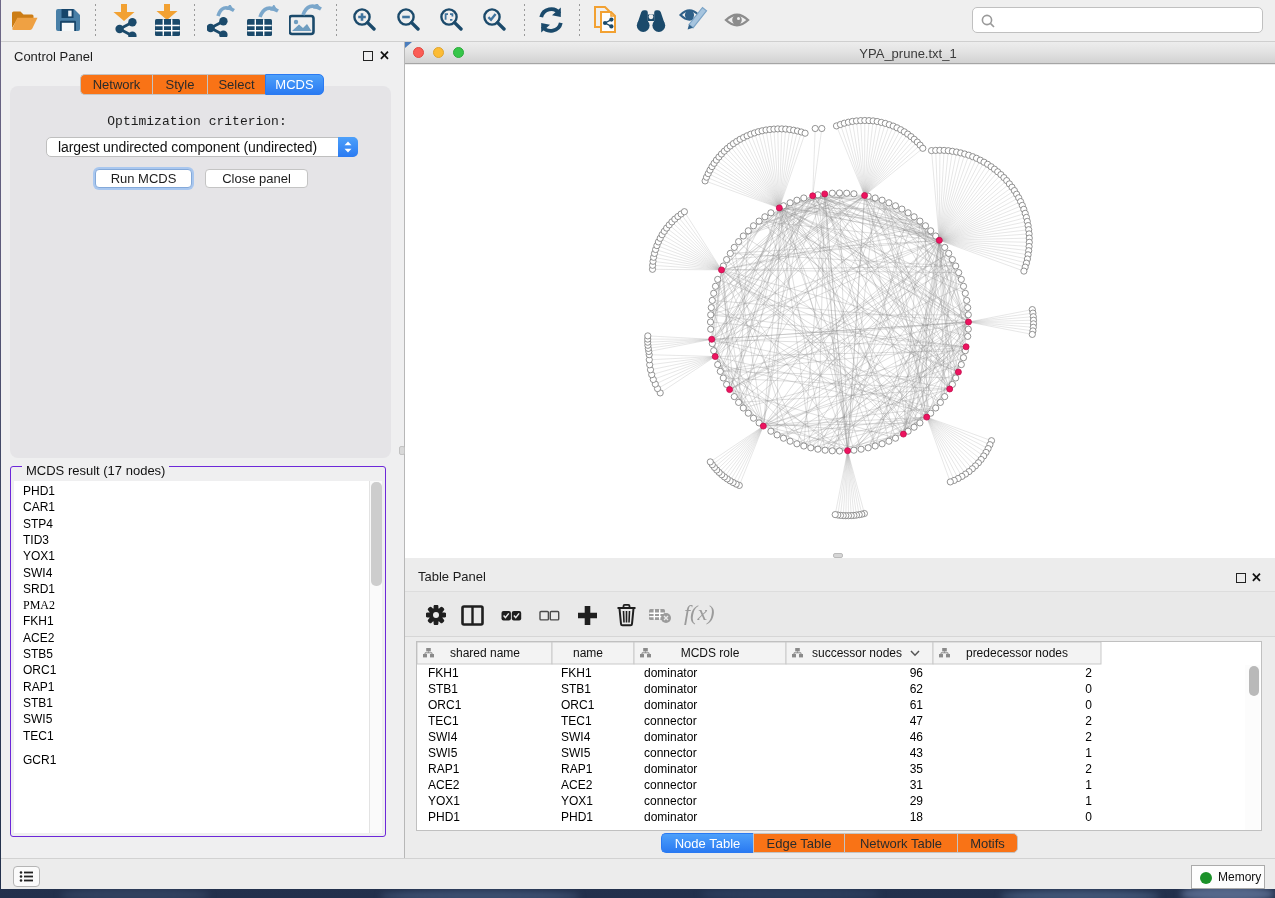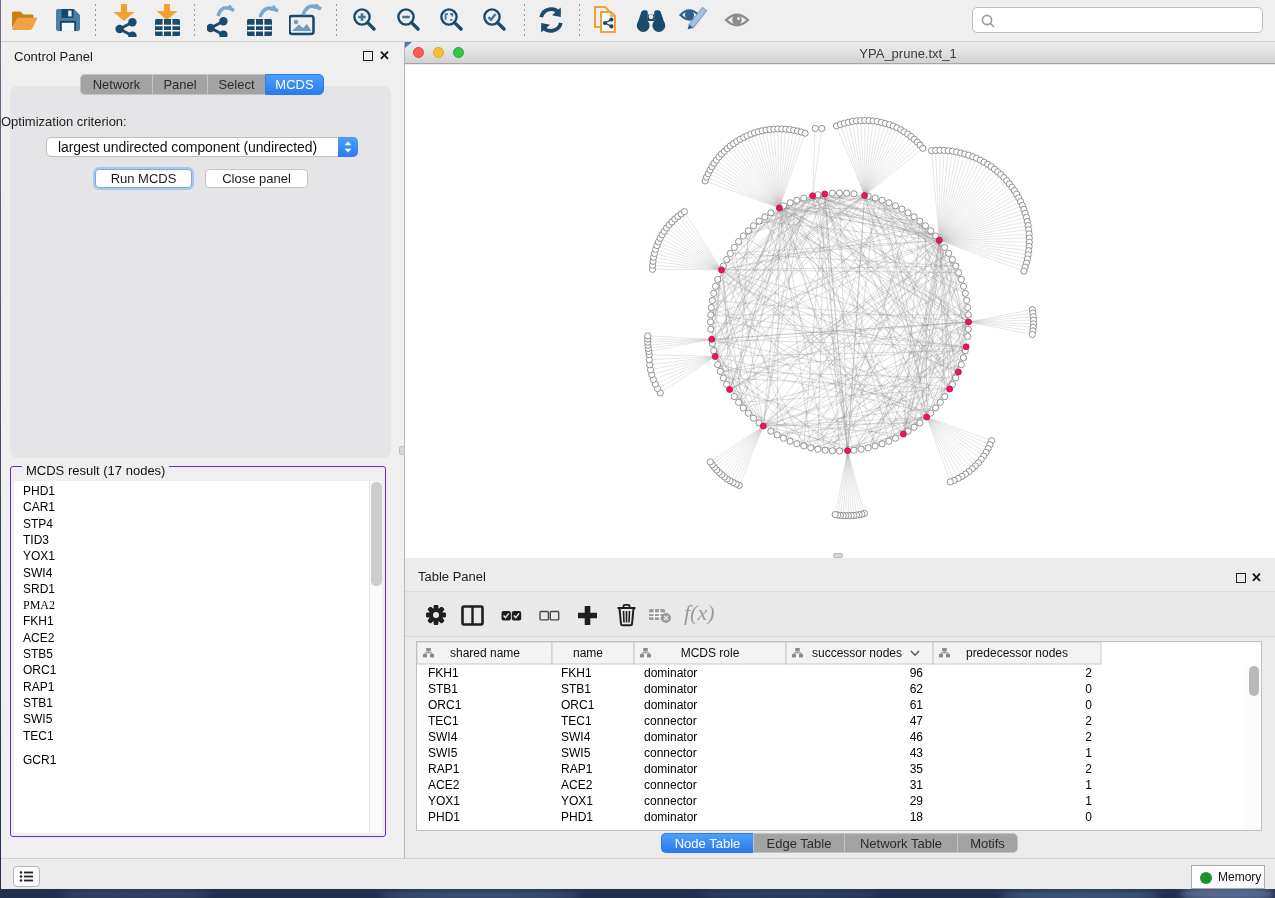--- a/index.html
+++ b/index.html
@@ -19,26 +19,26 @@
 #tablepanel { left:0; top:523px; width:870px; height:293px; background:#ececec; }
 #statusbar { left:1px; top:858px; width:1274px; height:31px; background:#ececec; border-top:1px solid #d2d2d2; }
 .tl { width:11px; height:11px; border-radius:50%; top:5px; }
 #nettitletext { left:68px; width:870px; text-align:center; top:4px; font-size:13px; color:#3b3b3b; }
 
 #cptitle { left:13px; top:7px; font-size:13px; color:#1c1c1c; }
 .winbtn-sq { width:10px; height:10px; border:1.6px solid #222; top:9px; }
 .winbtn-x { font-size:13px; font-weight:bold; color:#111; top:6px; }
 #tabcontent { left:9px; top:44px; width:381px; height:372px; background:#e5e4e7; border-radius:8px; }
 #segtabs { left:79px; top:32px; height:21px; display:flex; font-size:13px; }
-.seg { background:#a3a3a3; border:1px solid #c3c3c3; border-right:none; color:#2b2b2b;
+.seg { background:#f97316; border:1px solid #c3c3c3; border-right:none; color:#2b2b2b;
   display:flex; align-items:center; justify-content:center; height:21px; }
 .seg.first { border-radius:5px 0 0 5px; }
 .seg.last { border-radius:0 5px 5px 0; border-right:1px solid #c3c3c3; }
 .seg.sel { background:linear-gradient(180deg,#4da0fa 0%,#2a7af2 100%); color:#fff; border-color:#2a7af2; }
-#optlabel { left:0; top:72px; width:392px; text-align:left; font-size:13px; color:#1d1d1d; }
+#optlabel { left:0; top:72px; width:392px; text-align:center; font-size:13px; color:#1d1d1d;font-family:Liberation Mono, monospace; }
 #dropdown { left:45px; top:95px; width:312px; height:20px; background:#fff; border:1px solid #bfbfbf; border-radius:5px;
   font-size:14px; color:#111; line-height:19px; padding-left:11px; letter-spacing:-0.1px; }
 #ddbtn { left:337px; top:95px; width:20px; height:20px; border-radius:0 5px 5px 0;
   background:linear-gradient(180deg,#4da0fa 0%,#2a7af2 100%); }
 #ddbtn svg { position:absolute; left:4px; top:3px; }
 .btn { height:19px; background:#fff; border:1px solid #c4c4c4; border-radius:4px; font-size:13px; color:#1d1d1d;
   display:flex; align-items:center; justify-content:center; top:127px; }
 #runbtn { left:94px; width:97px; box-shadow:0 0 0 2px #a9c7ef; border-color:#84a9d9; }
 #closebtn { left:204px; width:103px; }
 #fieldset { left:9px; top:424px; width:376px; height:371px; border:1px solid #6d28d9; border-radius:3px; }
@@ -191,21 +191,21 @@
       </svg>
     </div>
 </div>
 <div id="leftpanel" class="abs">
   <div id="cptitle" class="abs">Control Panel</div>
   <div class="winbtn-sq abs" style="left:362px;"></div>
   <div class="winbtn-x abs" style="left:378px;">✕</div>
   <div id="tabcontent" class="abs"></div>
   <div id="segtabs" class="abs">
     <div class="seg first" style="width:72px;">Network</div>
-    <div class="seg" style="width:55px;">Panel</div>
+    <div class="seg" style="width:55px;">Style</div>
     <div class="seg" style="width:58px;">Select</div>
     <div class="seg last sel" style="width:59px;">MCDS</div>
   </div>
   <div id="optlabel" class="abs">Optimization criterion:</div>
   <div id="dropdown" class="abs">largest undirected component (undirected)</div>
   <div id="ddbtn" class="abs">
       <svg width="12" height="14" viewBox="0 0 12 14">
     <path d="M2.5 5.2 L6 1.4 L9.5 5.2 Z" fill="#fff"></path>
         <path d="M2.5 8.8 L6 12.6 L9.5 8.8 Z" fill="#fff"></path>
       </svg>

